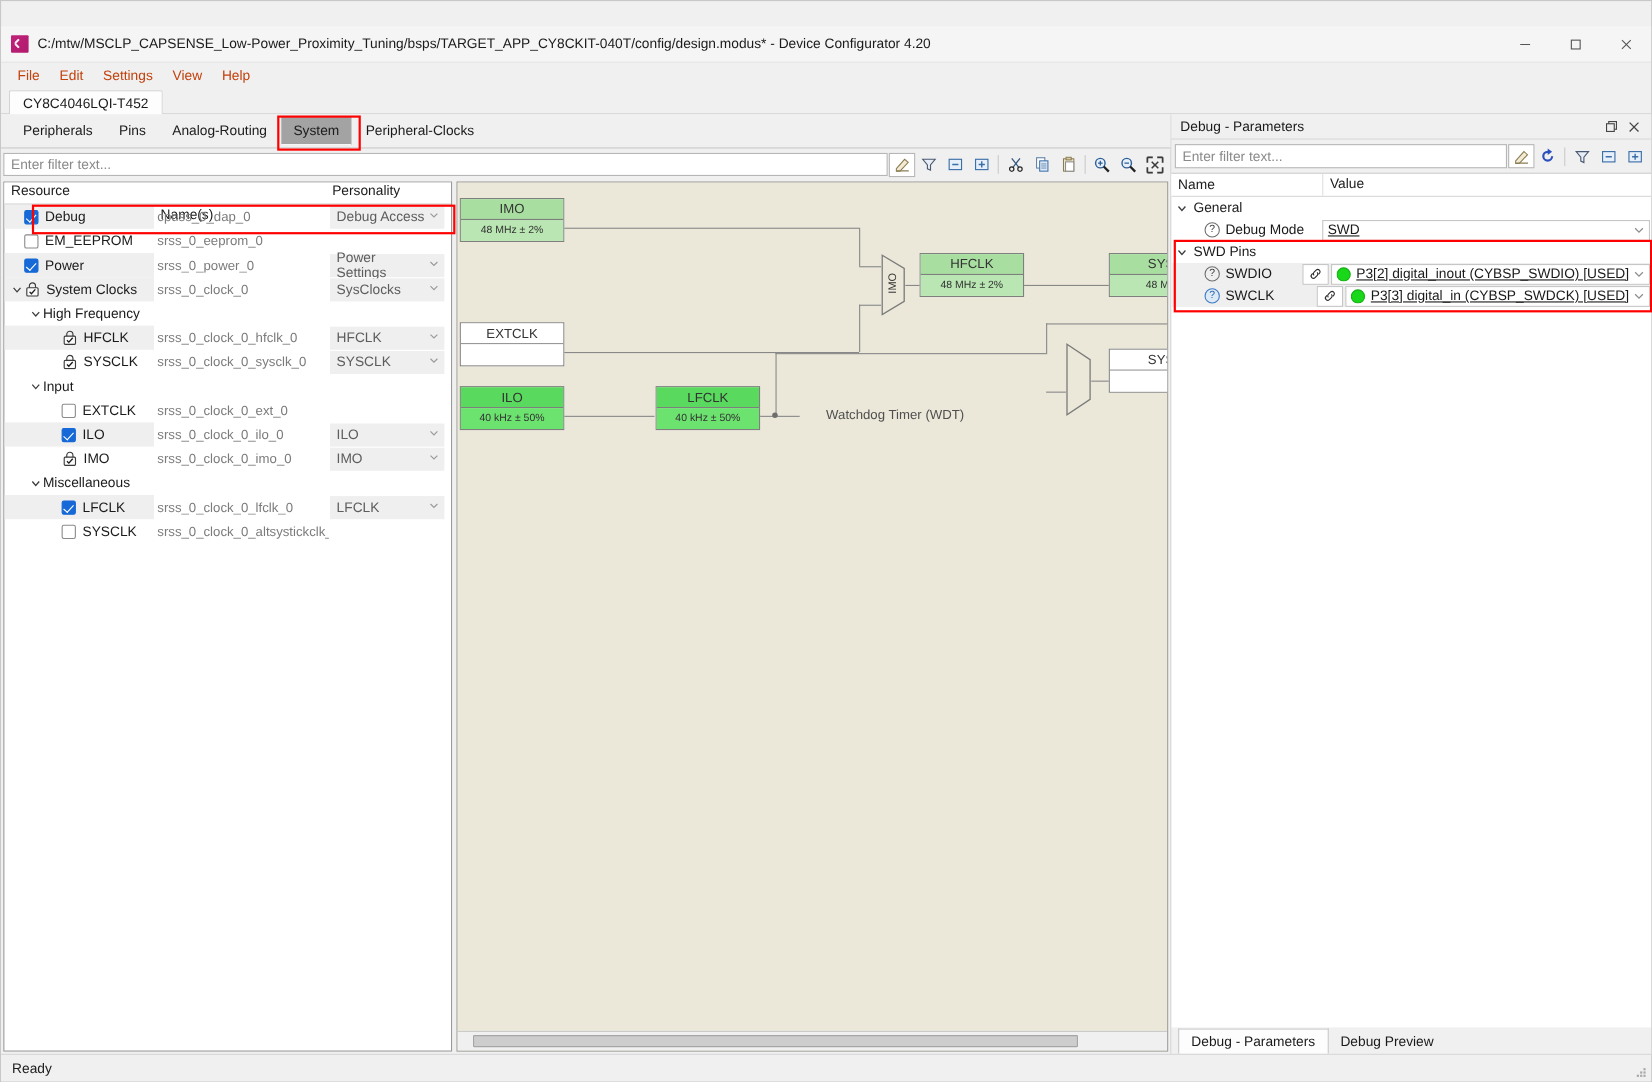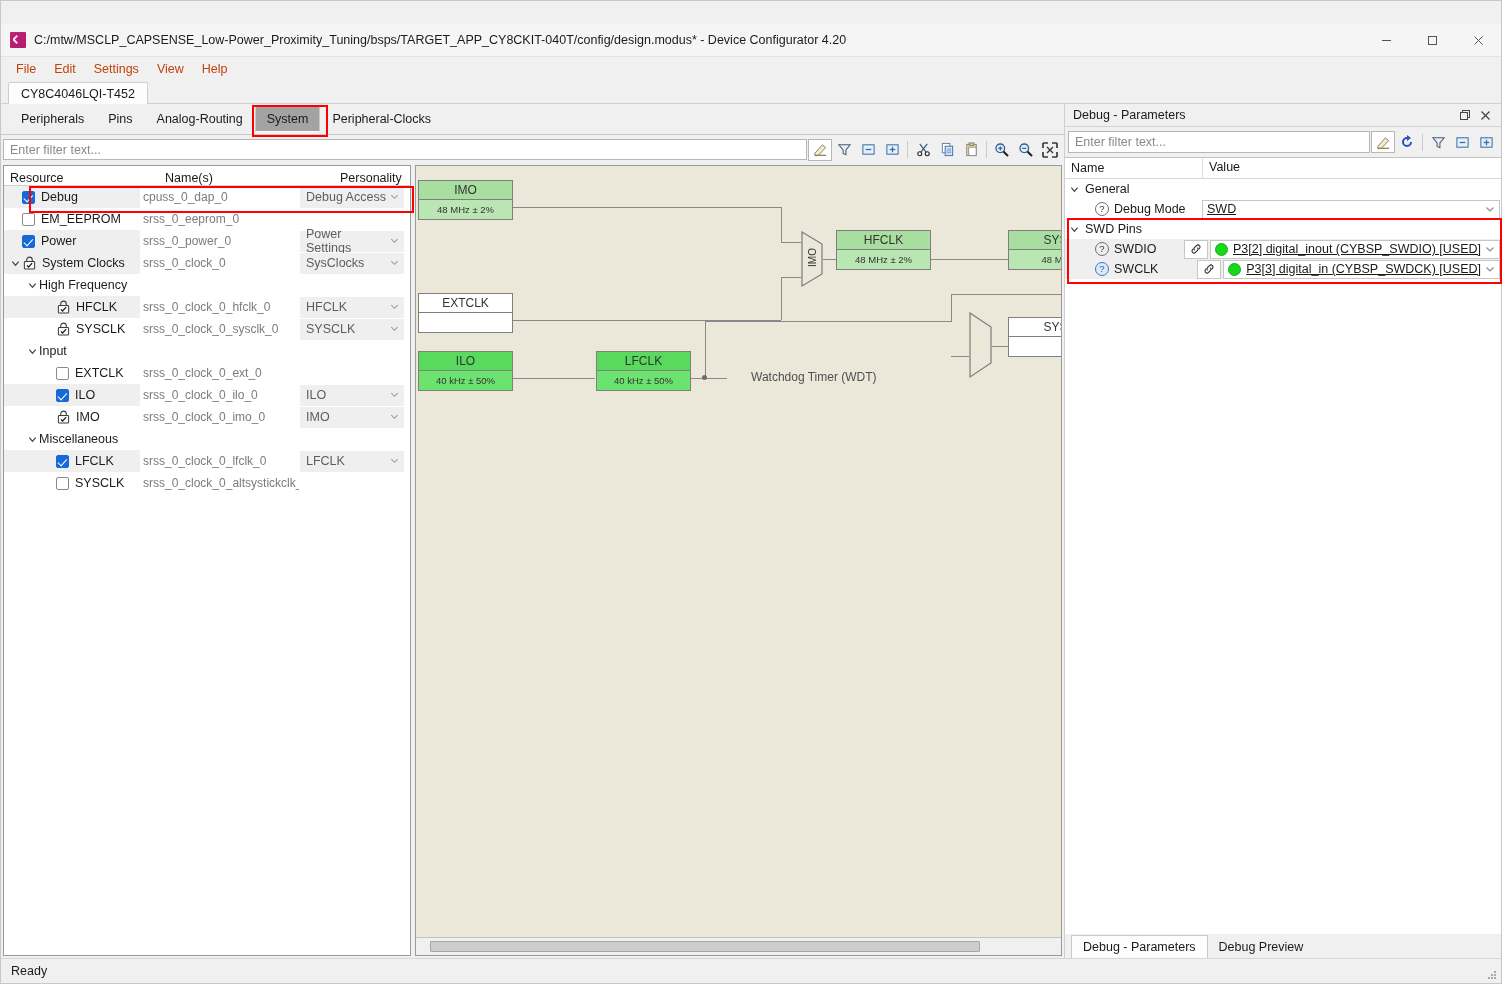--- a/index.html
+++ b/index.html
@@ -128,21 +128,21 @@
     width: 408px; min-width: 408px;
     background: #fff; border: 1px solid #9a9a9a;
     display: flex; flex-direction: column; box-sizing: border-box;
     position: relative;
   }
   .vsplit { width: 4px; background: #f0f0f0; }
 
   .res-head {
     display: flex; height: 19px; min-height: 19px;
     border-bottom: 1px solid #d0d0d0; background: #fff;
-    font-size: 12.5px; align-items: flex-end; gap: 19px;
+    font-size: 12.5px; align-items: flex-start;
   }
   .res-head > div { padding-left: 6px; box-sizing: border-box; }
   .col-res { width: 136px; }
   .col-name { width: 156px; margin-top: 22px; }
   .col-pers { flex: 1; }
 
   .res-rows { flex: 1; overflow: hidden; position: relative; }
   .res-row {
     display: flex; align-items: center; height: 22px;
     font-size: 12.5px; box-sizing: border-box;

